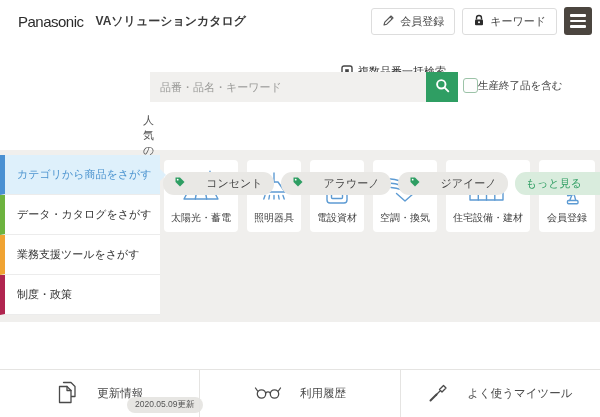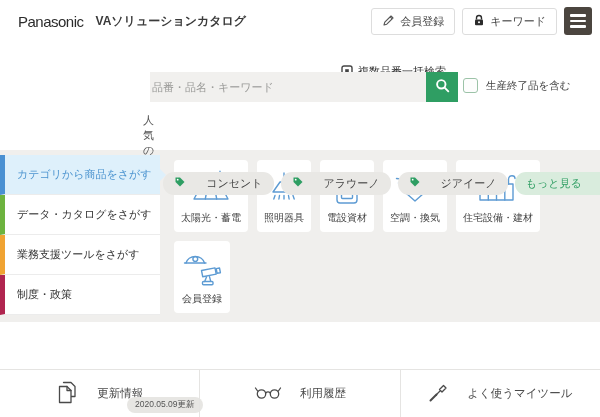--- a/index.html
+++ b/index.html
@@ -16,26 +16,26 @@
   .hdr-btn { display:flex; align-items:center; gap:5px; border:1px solid #ddd; border-radius:3px;
              background:#fff; padding:5px 10px; font-size:11px; color:#444; cursor:pointer; }
   .hamburger { width:28px; height:28px; background:#4b453f; border-radius:3px; border:0;
                display:flex; flex-direction:column; align-items:center; justify-content:center; gap:3px; cursor:pointer; }
   .hamburger span { display:block; width:16px; height:2.5px; background:#fff; border-radius:1px; }
   
   .search-section { position:relative; height:108px; background:#fff; }
   .batch-link { position:absolute; left:341px; top:22px; display:flex; align-items:center; gap:5px;
                 font-size:11px; color:#333; cursor:pointer; }
   .search-row { position:absolute; left:150px; top:30px; display:flex; }
-  .search-input { width:276px; height:30px; background:#f1f0ee; border:0; padding:0 2px;
+  .search-input { width:276px; height:30px; background:#f1f0ee; border:0; padding:0 10px;
                   font-size:11px; color:#555; outline:none; }
   .search-input::placeholder { color:#9a9a98; }
   .search-btn { width:32px; height:30px; background:#2f9e63; border:0; display:flex;
                 align-items:center; justify-content:center; cursor:pointer; }
-  .chk-wrap { position:absolute; left:463px; top:36px; display:flex; align-items:center; gap:8px;
+  .chk-wrap { position:absolute; left:463px; top:36px; display:flex; align-items:center; gap:0;
               font-size:10.5px; color:#444; cursor:pointer; }
   .checkbox { width:15px; height:15px; border:1px solid #9cc3a8; background:#fdfdfd; border-radius:3px; flex:none; }
   .keywords { position:absolute; left:143px; top:71px; display:flex; align-items:center; gap:7px; font-size:11px; }
   .kw-label { color:#555; margin-right:2px; }
   .pill { display:flex; align-items:center; gap:20px; background:#e9e8e5; border-radius:11px;
           padding:4px 11px; color:#444; cursor:pointer; white-space:nowrap;margin-top:20px; }
   .pill-more { background:#d9ecdd; color:#2f9e63;align-items:center; }
   .caret { width:0; height:0; border-left:4px solid transparent; border-right:4px solid transparent;
            border-top:5px solid #2f9e63; margin-left:2px; }
   
@@ -44,21 +44,21 @@
   .side-item { height:40px; background:#fff; border-left:5px solid #ccc; border-bottom:1px solid #ececec;
                display:flex; align-items:center; padding-left:12px; font-size:11px; color:#333;
                position:relative; cursor:pointer; }
   .side-item:nth-child(1) { border-left-color:#4a90d2; }
   .side-item:nth-child(2) { border-left-color:#6db33f; }
   .side-item:nth-child(3) { border-left-color:#f0a332; }
   .side-item:nth-child(4) { border-left-color:#b0254f; }
   .side-item.active { background:#def0fb; color:#4b93cf; }
   .side-item.active::after { content:""; position:absolute; right:-6px; top:50%; margin-top:-6px;
     border-left:6px solid #def0fb; border-top:6px solid transparent; border-bottom:6px solid transparent; }
-  .tiles { flex:1; padding:10px 0 0 14px; display:flex; flex-wrap:wrap; gap:9px; align-content:flex-start; }
+  .tiles { flex:1; padding:10px 0 0 4px; display:flex; flex-wrap:wrap; gap:9px; align-content:flex-start; }
   .tile { background:#fff; border-radius:4px; height:72px; padding:7px 7px 7px;
           display:flex; flex-direction:column; align-items:center; justify-content:space-between; cursor:pointer; }
   .tile-icon { height:42px; display:flex; align-items:center; justify-content:center; }
   .tile-label { font-size:10px; color:#444; white-space:nowrap; }
   .ic { stroke:#5d9bd3; fill:none; stroke-width:1.4; stroke-linecap:round; stroke-linejoin:round; }
   .icf { fill:#5d9bd3; stroke:none; }
   
   .footer { position:absolute; left:0; bottom:0; width:600px; height:48px; background:#fff;
             border-top:1px solid #e5e4e2; display:flex; }
   .foot-item { flex:1; display:flex; align-items:center; justify-content:center; gap:18px;

